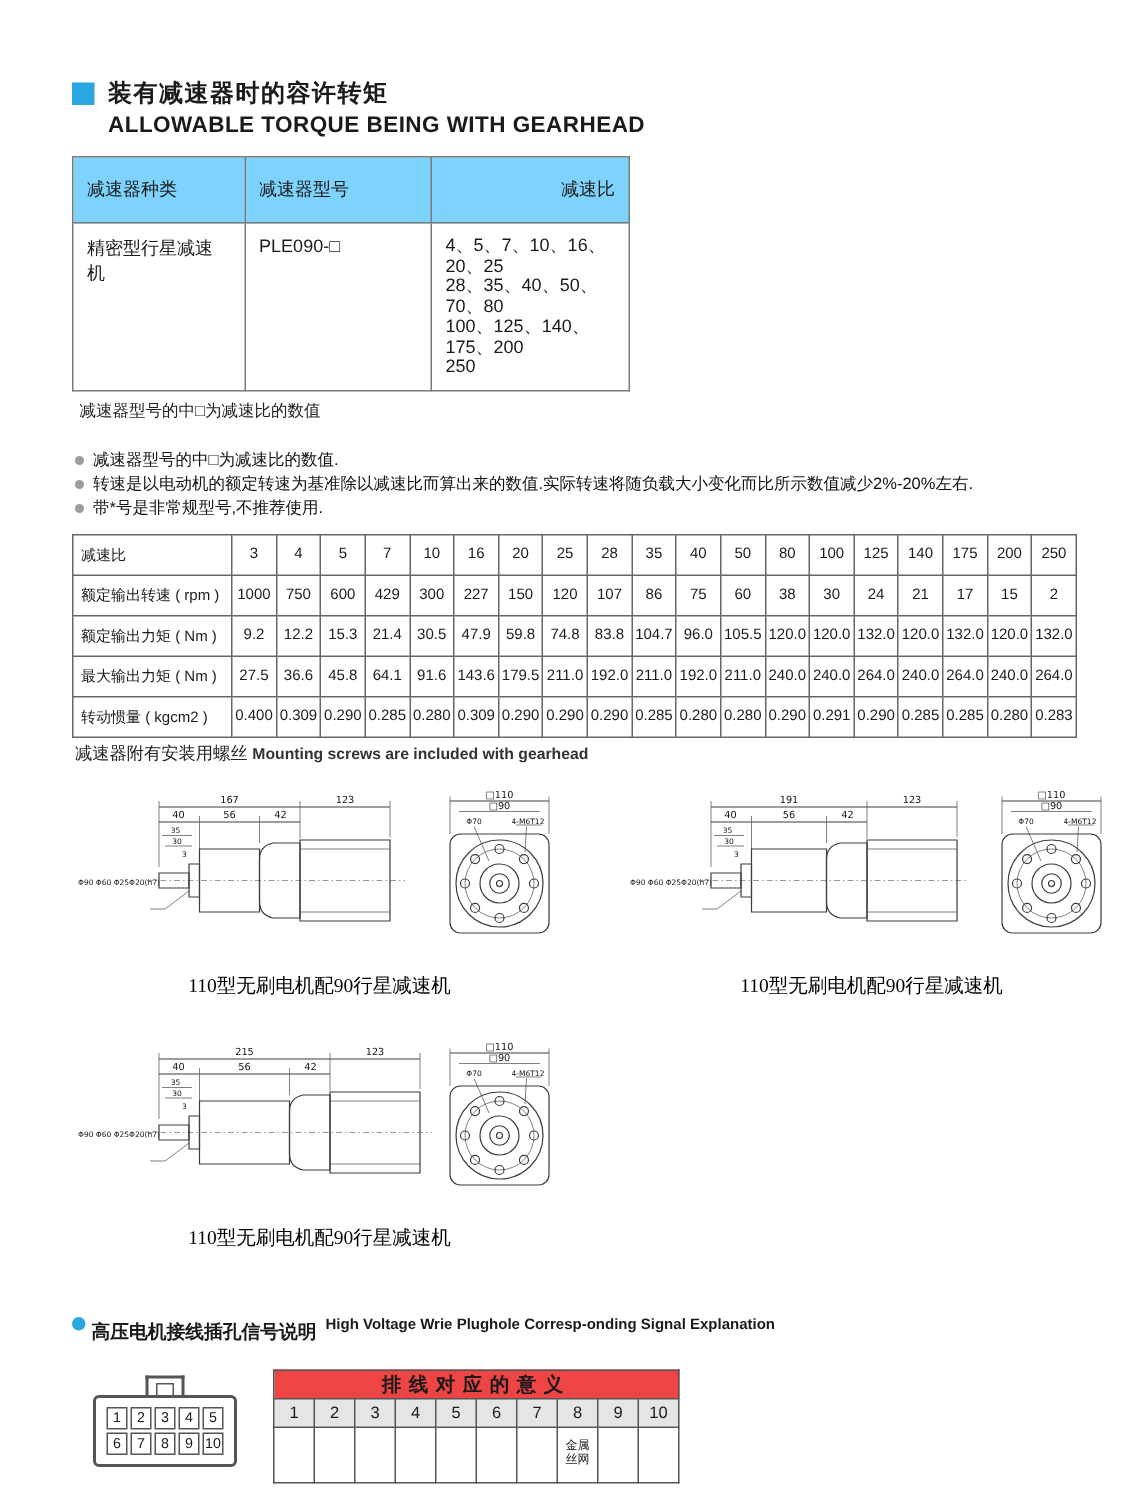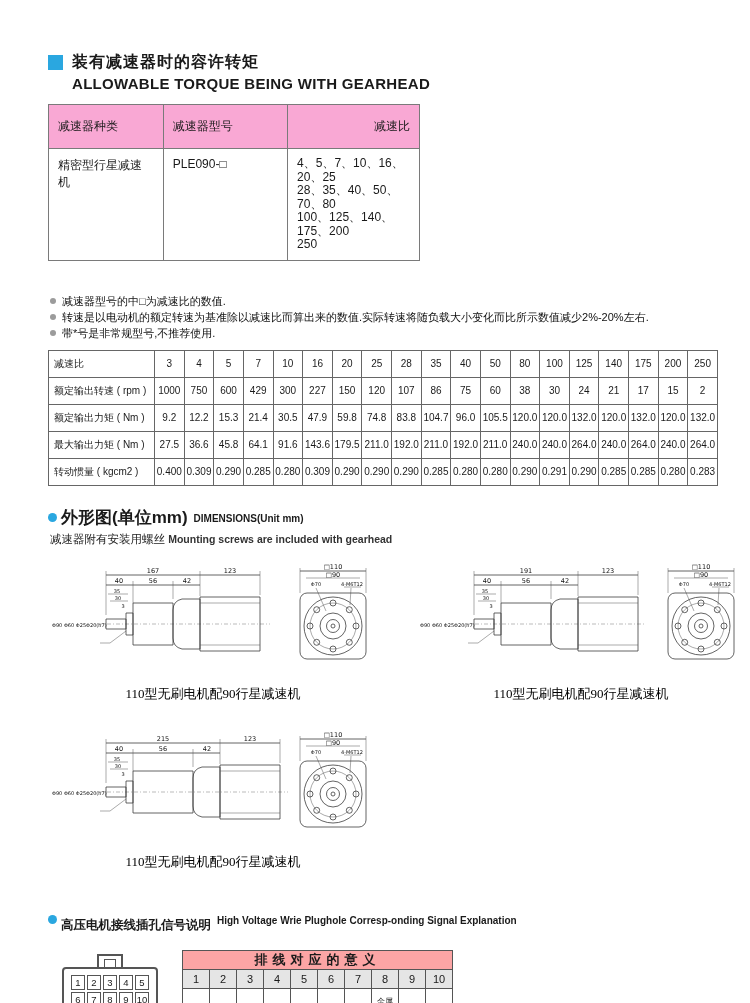--- a/index.html
+++ b/index.html
@@ -12,28 +12,28 @@
 
   
   .title-row { display: flex; align-items: center; gap: 9px; }
   .title-square { width: 15px; height: 15px; background: #2aa7e0; flex: 0 0 auto; }
   .title-cn { font-size: 16px; font-weight: bold; letter-spacing: 1px; text-align: right; }
   .title-en { margin-left: 24px; font-size: 15px; font-weight: bold; letter-spacing: 0.3px; margin-top: 2px; }
 
   
   table.gearhead { border-collapse: collapse; margin-top: 12px; width: 372px; }
   table.gearhead th, table.gearhead td { border: 1px solid #7a7a7a; font-weight: normal; }
-  table.gearhead th { background: #f9a8d4; font-size: 12px; text-align: left; padding: 13px 9px; }
+  table.gearhead th { background: #7dd3fc; font-size: 12px; text-align: left; padding: 13px 9px; }
   table.gearhead th.right { text-align: right; }
   table.gearhead td { font-size: 12px; padding: 8px 9px; vertical-align: top; height: 62px; }
   td.ratios { font-size: 10.5px; line-height: 13.5px; text-align: left; padding-right: 6px; white-space: pre-line; }
   .gearhead-footnote { font-size: 11px; margin: 5px 0 0 5px; color: #222; }
 
   
-  .notes { margin-top: 32px; }
+  .notes { margin-top: 18px; }
   .note-line { display: flex; align-items: flex-start; font-size: 11px; line-height: 16px; color: #111; }
   .note-dot { width: 6px; height: 6px; border-radius: 50%; background: #9b9b9b; margin: 5px 6px 0 2px; flex: 0 0 auto; }
 
   
   table.spec { border-collapse: collapse; margin-top: 9px; width: 670px; table-layout: fixed; }
   table.spec td { border: 1px solid #666; font-size: 10px; text-align: center; padding: 6px 0; height: 24px; overflow: hidden; }
   table.spec td.rowlabel { text-align: left; padding-left: 5px; font-size: 10px; }
   table.spec tr td:first-child { width: 106px; }
 
   
@@ -62,21 +62,21 @@
   .wiring-row { display: flex; align-items: flex-start; gap: 24px; margin: 16px 0 0 14px; }
   .connector { width: 96px; padding-top: 4px; }
   .conn-tab { width: 26px; height: 13px; border: 2px solid #555; border-bottom: none; margin: 0 auto; display: flex; justify-content: center; align-items: flex-end; }
   .conn-tab-inner { width: 12px; height: 8px; border: 1.5px solid #555; border-bottom: none; }
   .conn-body { border: 2px solid #555; border-radius: 4px; padding: 6px 5px; background: #fff; }
   .conn-row { display: flex; gap: 2px; justify-content: center; }
   .conn-row + .conn-row { margin-top: 2px; }
   .conn-cell { width: 14px; height: 15px; border: 1.5px solid #555; font-size: 9.5px; display: flex; align-items: center; justify-content: center; }
   table.wiring { border-collapse: collapse; }
   table.wiring td { border: 1px solid #555; width: 27px; height: 19px; text-align: center; padding: 0; }
-  td.wt-title { font-size: 13px; font-weight: bold; letter-spacing: 5px; background: #fca5a5; height: 21px; }
+  td.wt-title { font-size: 13px; font-weight: bold; letter-spacing: 5px; background: #ef4444; height: 21px; }
   tr.wt-pins td { background: #e5e5e5; font-size: 11px; }
   tr.wt-colors td { height: 37px; background: #fff; }
   .cname { font-size: 11px; }
   .cname.tinyname { font-size: 8px; display: inline-block; width: 18px; line-height: 9px; }
 </style>
 </head>
 <body>
 
 <div class="page">
 
@@ -96,20 +96,21 @@
     <tr>
       <td>精密型行星减速机</td>
       <td>PLE090-□</td>
       <td class="ratios">4、5、7、10、16、20、25
 28、35、40、50、70、80
 100、125、140、175、200
 250</td>
     </tr>
   </tbody>
     </table>
+  <div class="gearhead-footnote">减速器型号的中□为减速比的数值</div>
 
   <div class="notes">
     <div class="note-line">
       <span class="note-dot"></span>
       <span>减速器型号的中□为减速比的数值.</span>
     </div>
     <div class="note-line">
       <span class="note-dot"></span>
       <span>转速是以电动机的额定转速为基准除以减速比而算出来的数值.实际转速将随负载大小变化而比所示数值减少2%-20%左右.</span>
     </div>
@@ -227,25 +228,20 @@
           <td class="num">0.291</td>
           <td class="num">0.290</td>
           <td class="num">0.285</td>
           <td class="num">0.285</td>
           <td class="num">0.280</td>
           <td class="num">0.283</td>
         </tr>
       </tbody>
   </table>
 
-  <div class="sec-heading">
-    <span class="sec-dot"></span>
-    <span class="sec-cn">外形图(单位mm)</span>
-    <span class="sec-en">DIMENSIONS(Unit mm)</span>
-  </div>
   <div class="sec-sub">
     <span>减速器附有安装用螺丝</span>
     <span class="en">Mounting screws are included with gearhead</span>
   </div>
 
   <div class="drawings-row">
 
     <div class="drawing">
       <svg class="dwg" width="330" height="118" viewBox="0 0 330 118">
         <g>

